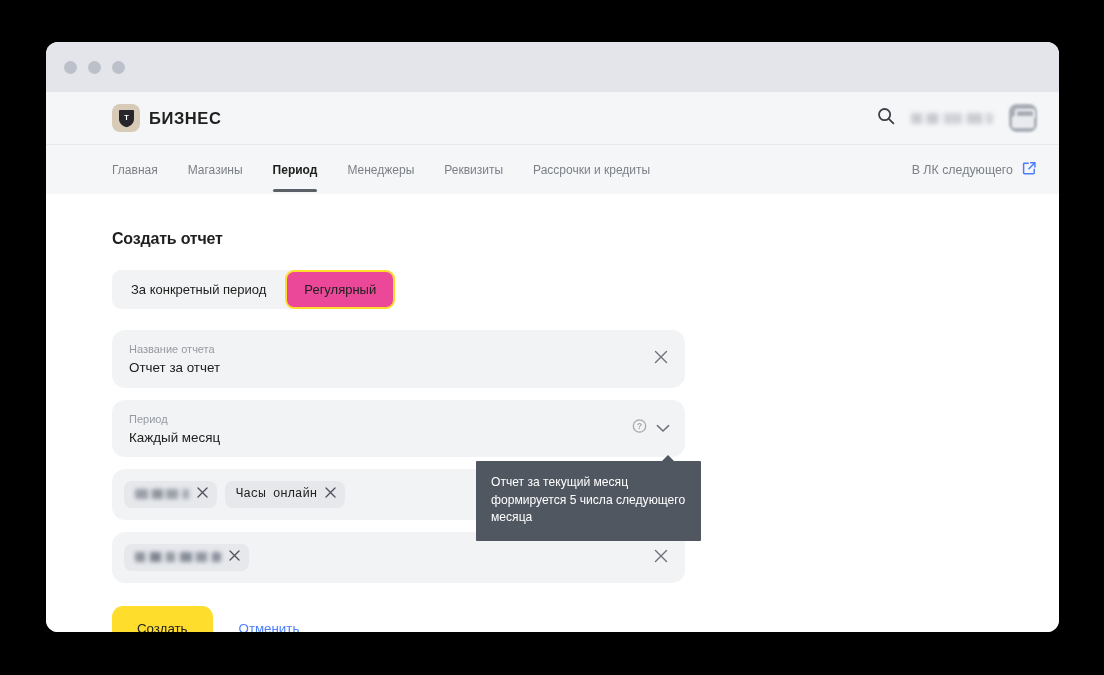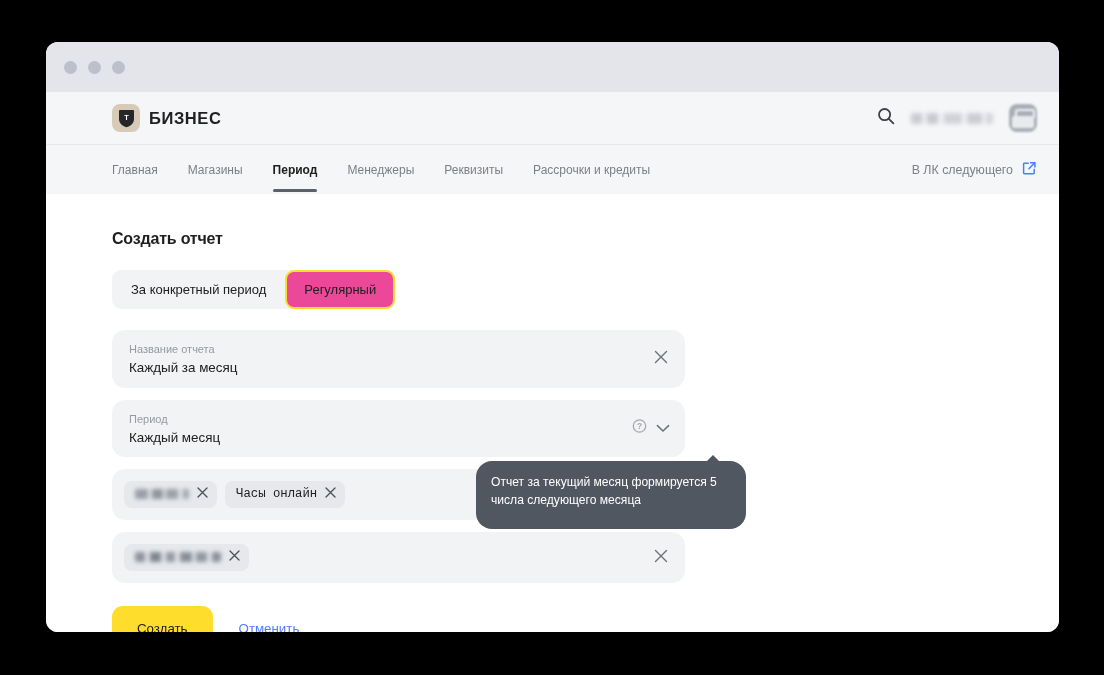--- a/index.html
+++ b/index.html
@@ -258,24 +258,24 @@
     width: 86px;
     background: linear-gradient(90deg,#8e939c 0 12%, #e0e2e7 12% 17%, #7f858f 17% 30%,
                 #dfe1e6 30% 36%, #949aa3 36% 47%, #e3e5e9 47% 52%, #888e98 52% 66%,
                 #dee0e5 66% 71%, #9198a1 71% 84%, #e1e3e8 84% 89%, #8b919b 89% 100%);
   }
 
   
   .tooltip {
     position: absolute;
     left: 430px; top: 419px;
-    width: 270px;
+    width: 225px;
     background: #515761;
-    border-radius: 16px;
-    padding: 13px 15px 20px 15px;
+    border-radius: 1px;
+    padding: 13px 15px 14px 15px;
     color: #ffffff;
     font-size: 12.1px;
     line-height: 1.45;
     z-index: 9;
   }
   .tooltip::after {
     content: "";
     position: absolute;
     top: -6px; right: 26px;
     border-left: 7px solid transparent;
@@ -371,21 +371,21 @@
       <div class="page-title">Создать отчет</div>
 
       <div class="segmented">
         <span class="seg-btn">За конкретный период</span>
         <span class="seg-btn selected">Регулярный</span>
       </div>
 
       
       <div class="field">
         <div class="field-label">Название отчета</div>
-        <div class="field-value">Каждый за месяц</div>
+        <div class="field-value">Отчет за отчет</div>
         <span class="field-icon icon-clear">
           <svg width="14" height="14" viewBox="0 0 14 14">
             <path d="M1.5 1.5 L12.5 12.5 M12.5 1.5 L1.5 12.5" stroke="#6c717a" stroke-width="1.4" stroke-linecap="round"></path>
           </svg>
         </span>
       </div>
 
       
       <div class="field">
         <div class="field-label">Период</div>

